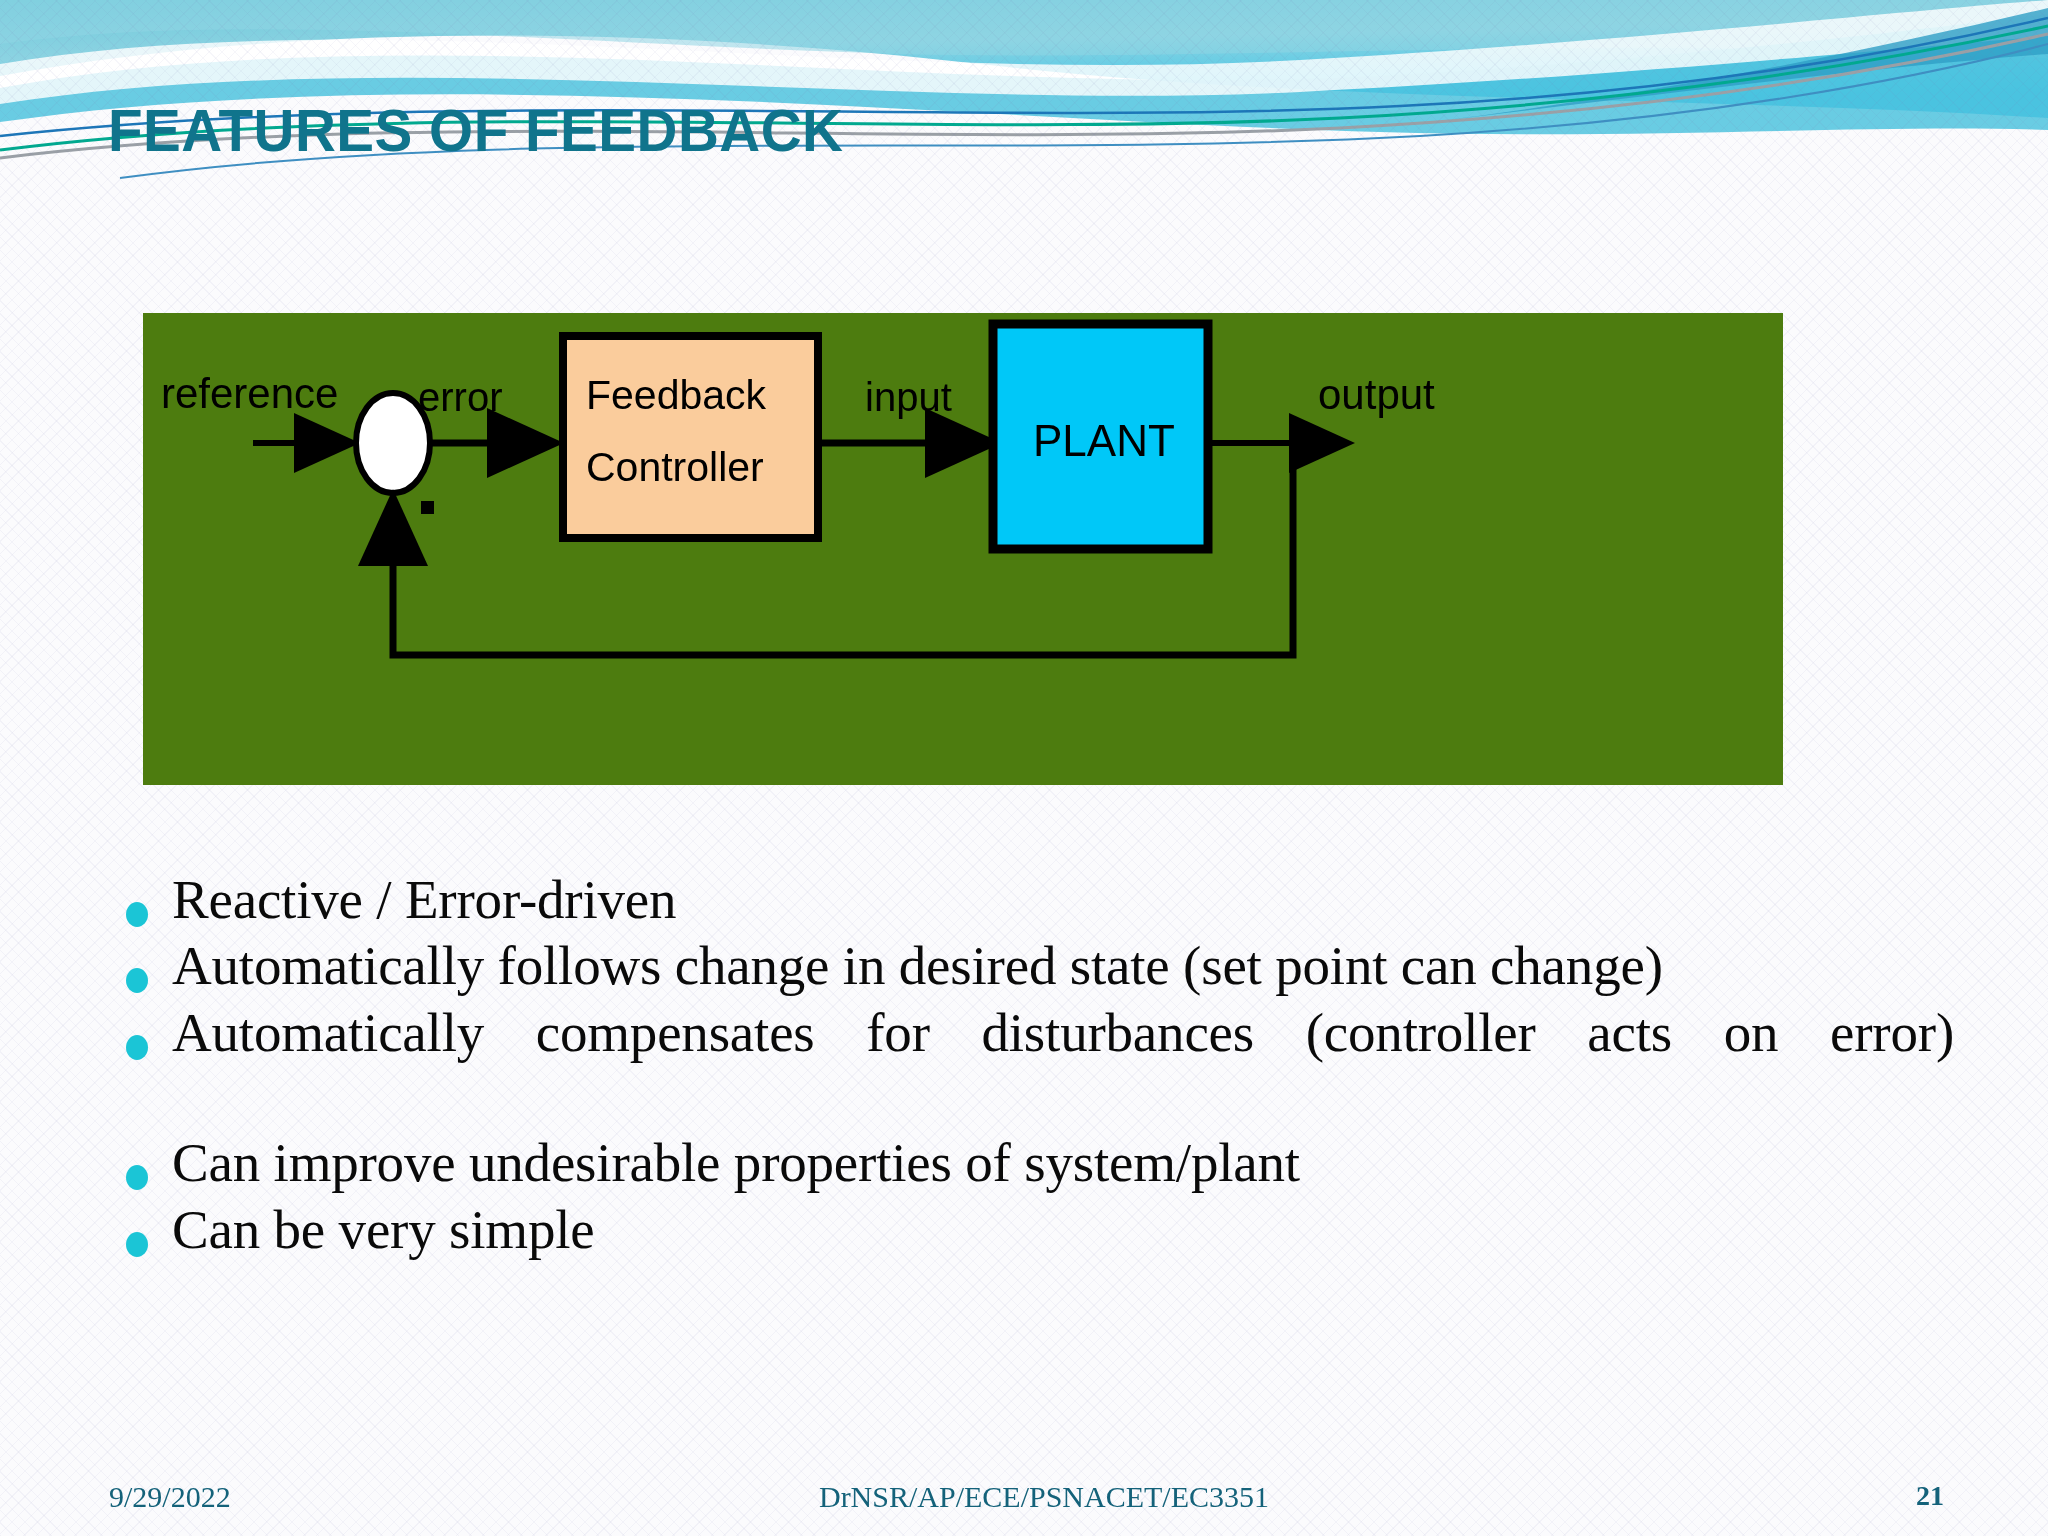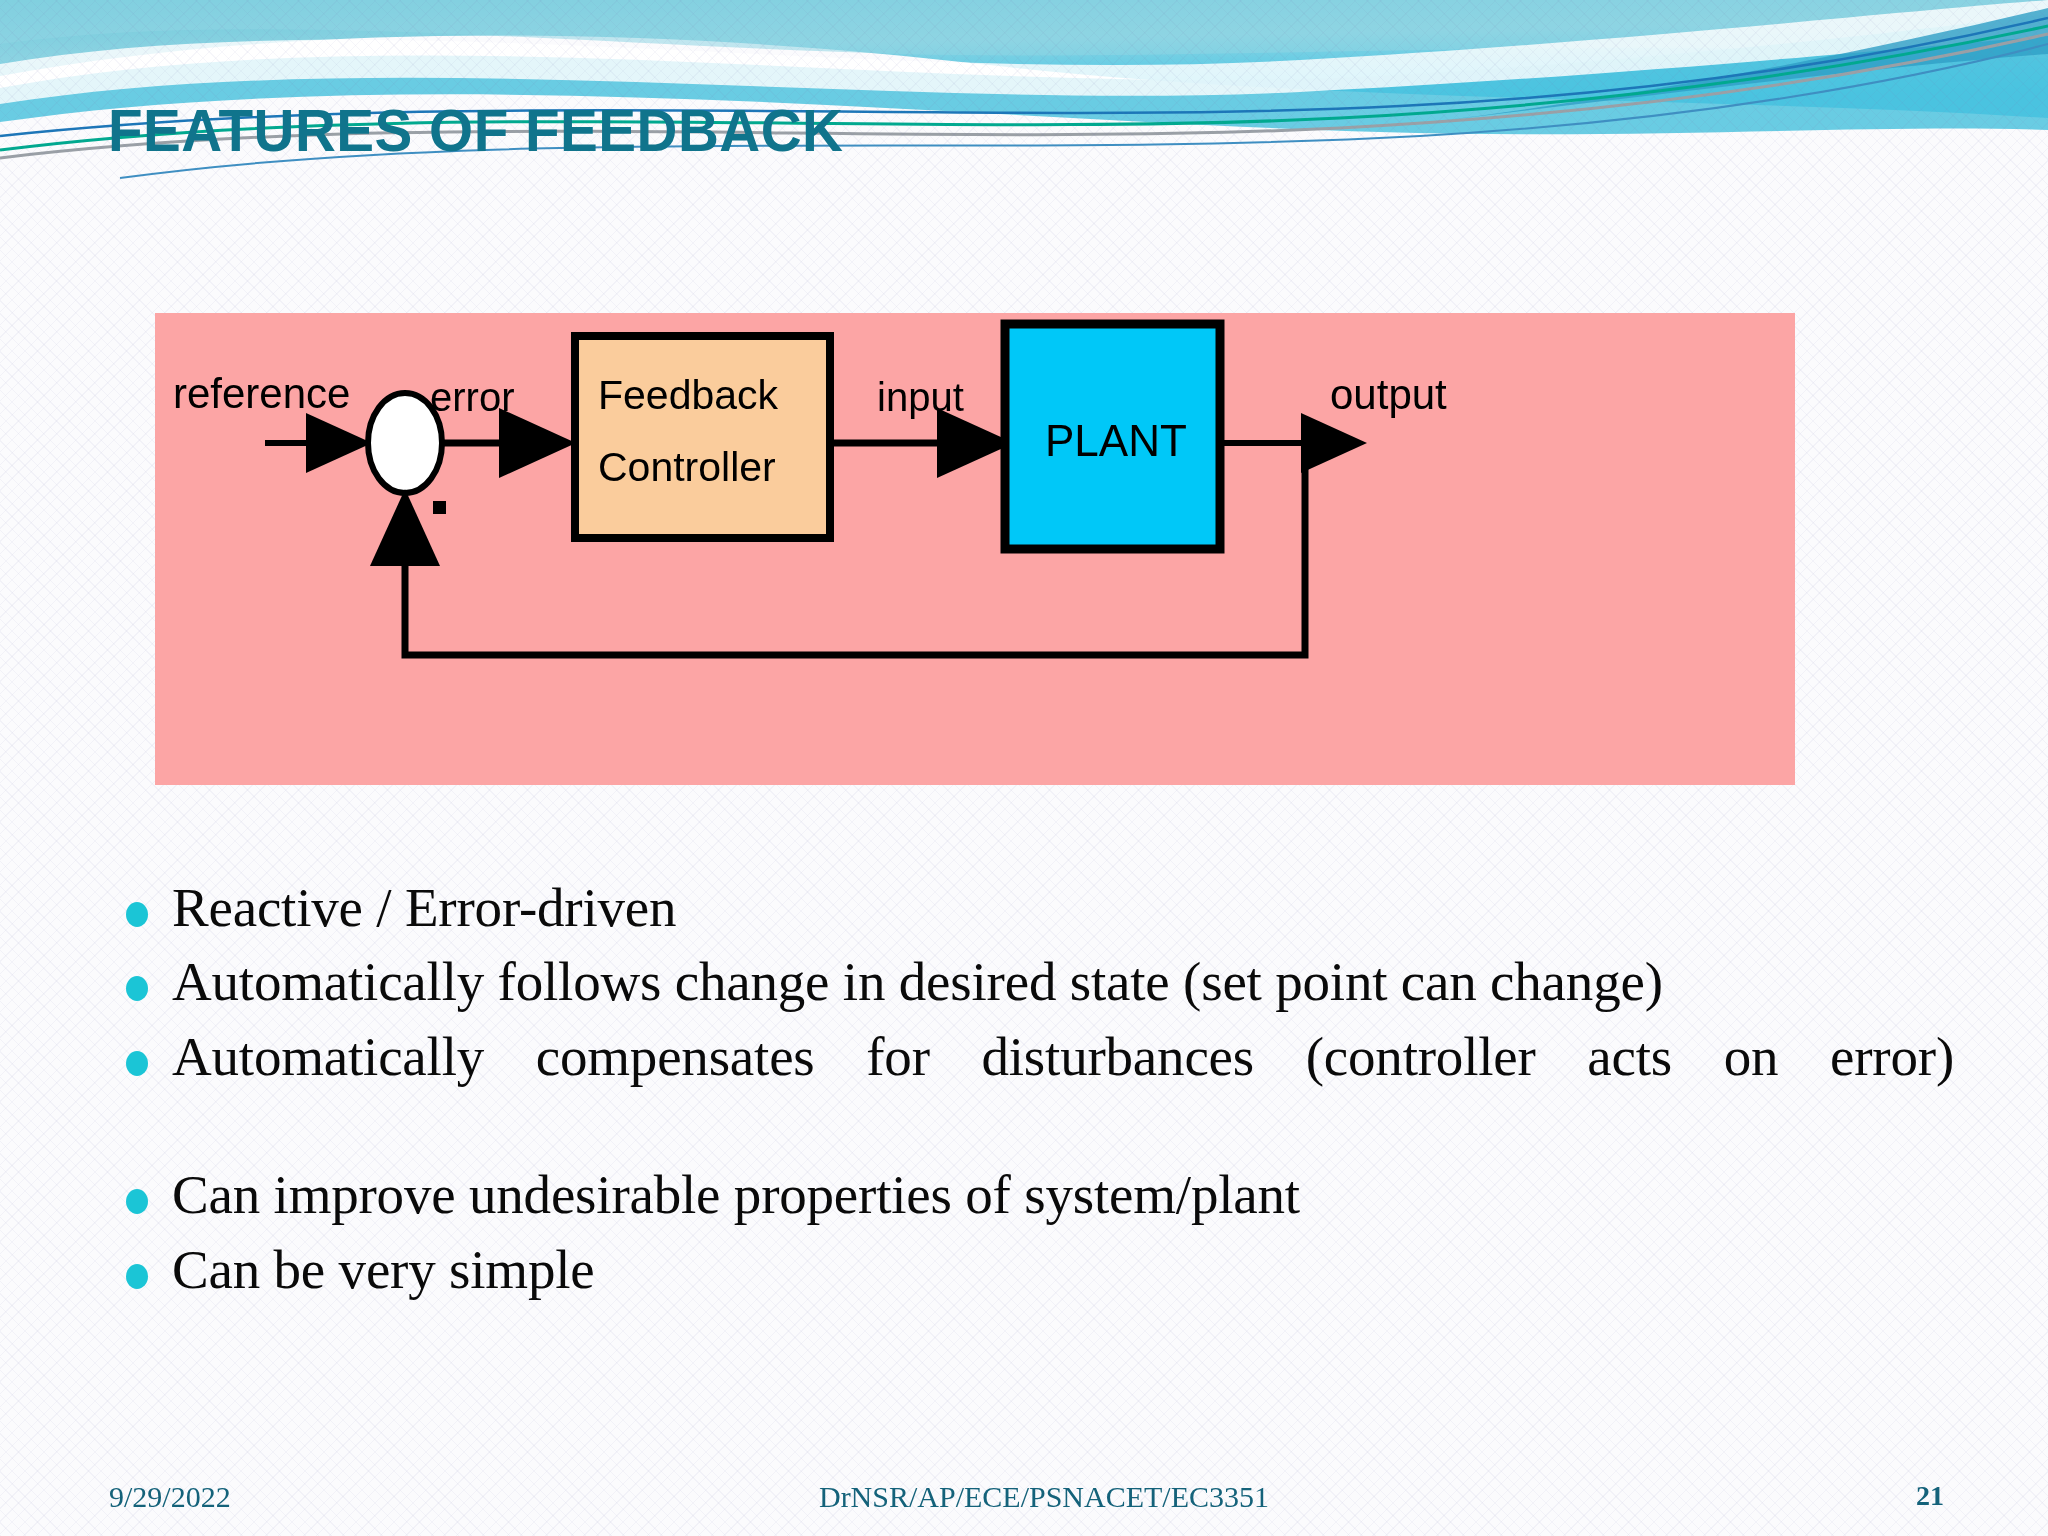--- a/index.html
+++ b/index.html
@@ -31,22 +31,22 @@
     font-size:59px;
     letter-spacing:.5px;
     color:#10748C;
     white-space:nowrap;
     transform:scaleX(.96);
     transform-origin:left center;
   }
 
   
   .diagram-panel{
-    position:absolute;left:155px;top:313px;width:1640px;height:472px;
-    background:#fca5a5;z-index:4;
+    position:absolute;left:143px;top:313px;width:1640px;height:472px;
+    background:#4d7c0f;z-index:4;
   }
   .diagram-panel svg{display:block;}
 
   
   .bullets{
     position:absolute;left:104px;top:868px;width:1850px;z-index:4;
     color:#0a0a0a;
   }
   .bullet-row{
     display:flex;align-items:flex-start;
@@ -58,21 +58,20 @@
     border-radius:50%;
     background:#1BC5D6;
     margin-top:34px;margin-right:24px;margin-left:22px;
   }
   .bullet-text{
     flex:1 1 auto;
     font-size:55px;
     line-height:1.17;
     font-family:"Liberation Serif", serif;
     letter-spacing:-.2px;
-    margin-top:8px;
   }
   .bullet-text.justify{ text-align:justify; }
   .bullet-text.justify::after{ content:""; display:inline-block; width:100%; }
 
   
   .footer{
     position:absolute;left:0;bottom:0;width:2048px;height:70px;z-index:4;
     color:#14627A;
     font-family:"Liberation Serif", serif;
     font-size:30px;

